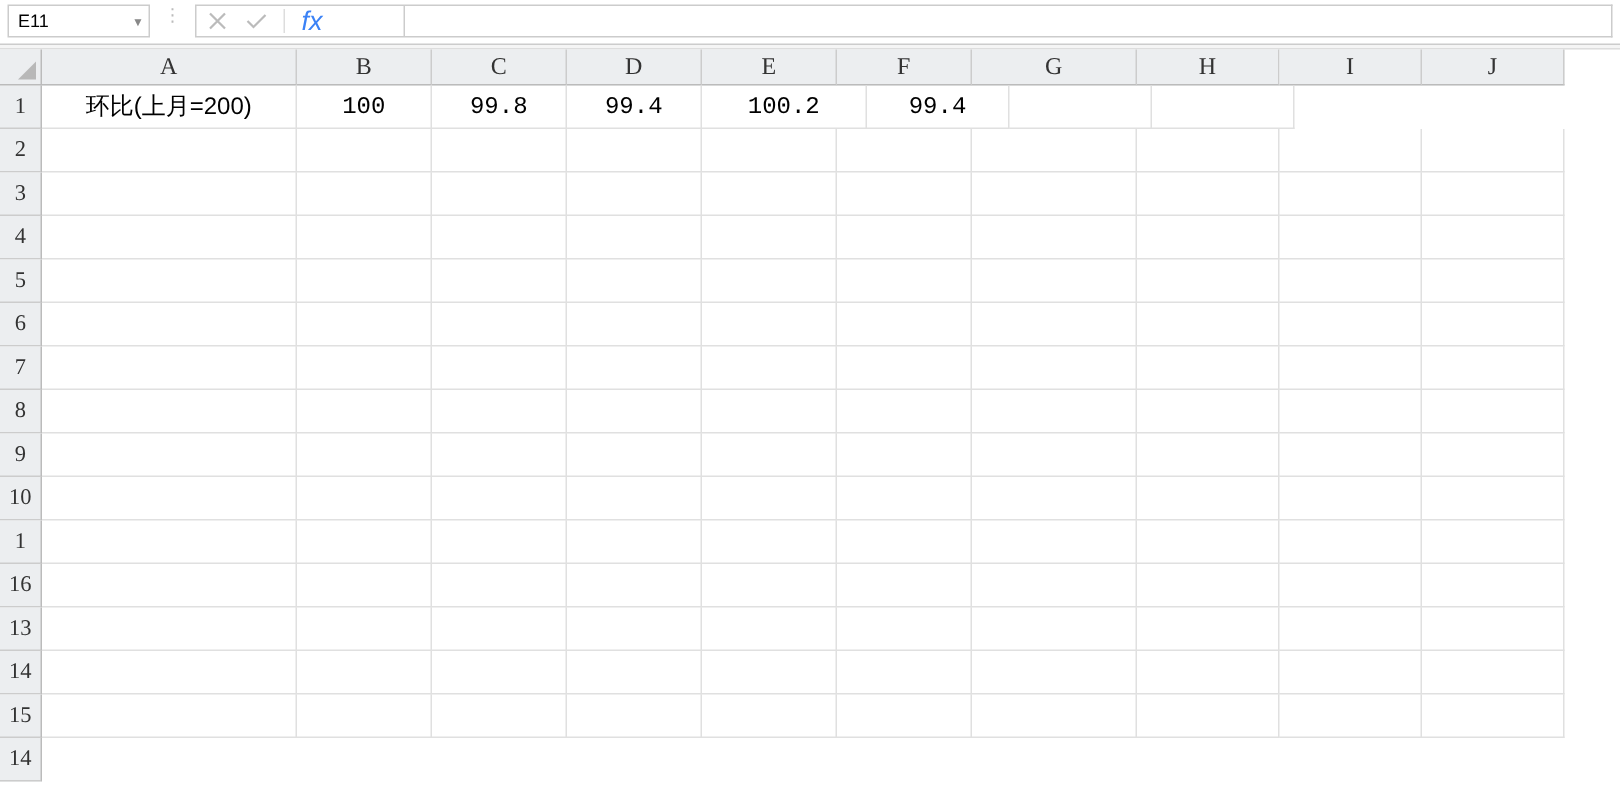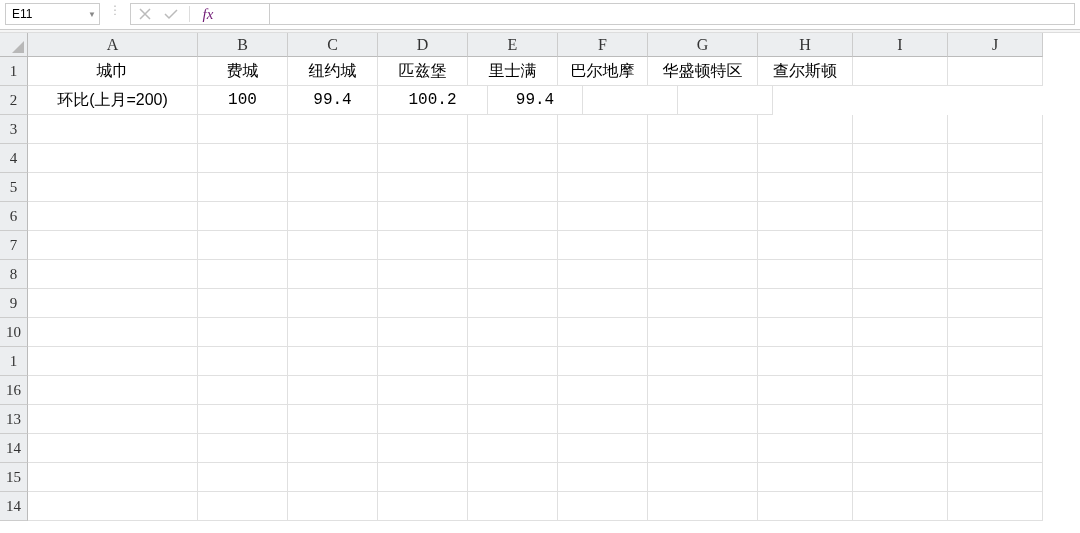--- a/index.html
+++ b/index.html
@@ -58,21 +58,21 @@
       width: 16px;
       height: 16px;
       display: flex;
       align-items: center;
       justify-content: center;
       color: #aaa;
       font-size: 13px;
     }
     .fb-btn.cancel { color: #bbb; }
     .fb-btn.confirm { color: #bbb; font-size: 14px; }
-    .fb-btn.fx { font-style: italic; color: #701a75; font-family: Liberation Serif, serif; font-size: 15px; }
+    .fb-btn.fx { font-style: italic; color: #3b82f6; font-family: Liberation Sans, sans-serif; font-size: 18px; }
     .fb-sep {
       width: 1px; height: 16px; background: #ddd;
     }
     .fb-input {
       flex: 1;
       height: 22px;
       border: 1px solid #ccc;
       border-left: none;
       margin-left: -6px;
       padding: 0 6px;
@@ -220,34 +220,23 @@
         <div class="col-h wD">D</div>
         <div class="col-h wE">E</div>
         <div class="col-h wF">F</div>
         <div class="col-h wG">G</div>
         <div class="col-h wH">H</div>
         <div class="col-h wI">I</div>
         <div class="col-h wJ">J</div>
       </div>
     <div class="grid-body" id="grid-body">
         <div class="grow">
-          <div class="cell wA">城巾</div>
-          <div class="cell wB">费城</div>
-          <div class="cell wC">纽约城</div>
-          <div class="cell wD">匹兹堡</div>
-          <div class="cell wE">里士满</div>
-          <div class="cell wF">巴尔地摩</div>
-          <div class="cell wG">华盛顿特区</div>
-          <div class="cell wH">查尔斯顿</div>
-          <div class="cell wI"></div>
-          <div class="cell wJ"></div>
-        </div>
-        <div class="grow">
           <div class="cell wA">环比(上月=200)</div>
           <div class="cell wB num">100</div>
+          <div class="cell wC num">99.8</div>
           <div class="cell wF num">99.4</div>
           <div class="cell wG num">100.2</div>
           <div class="cell wH num">99.4</div>
           <div class="cell wI"></div>
           <div class="cell wJ"></div>
         </div>
         <div class="grow">
           <div class="cell wA"></div>
           <div class="cell wB"></div>
           <div class="cell wC"></div>

